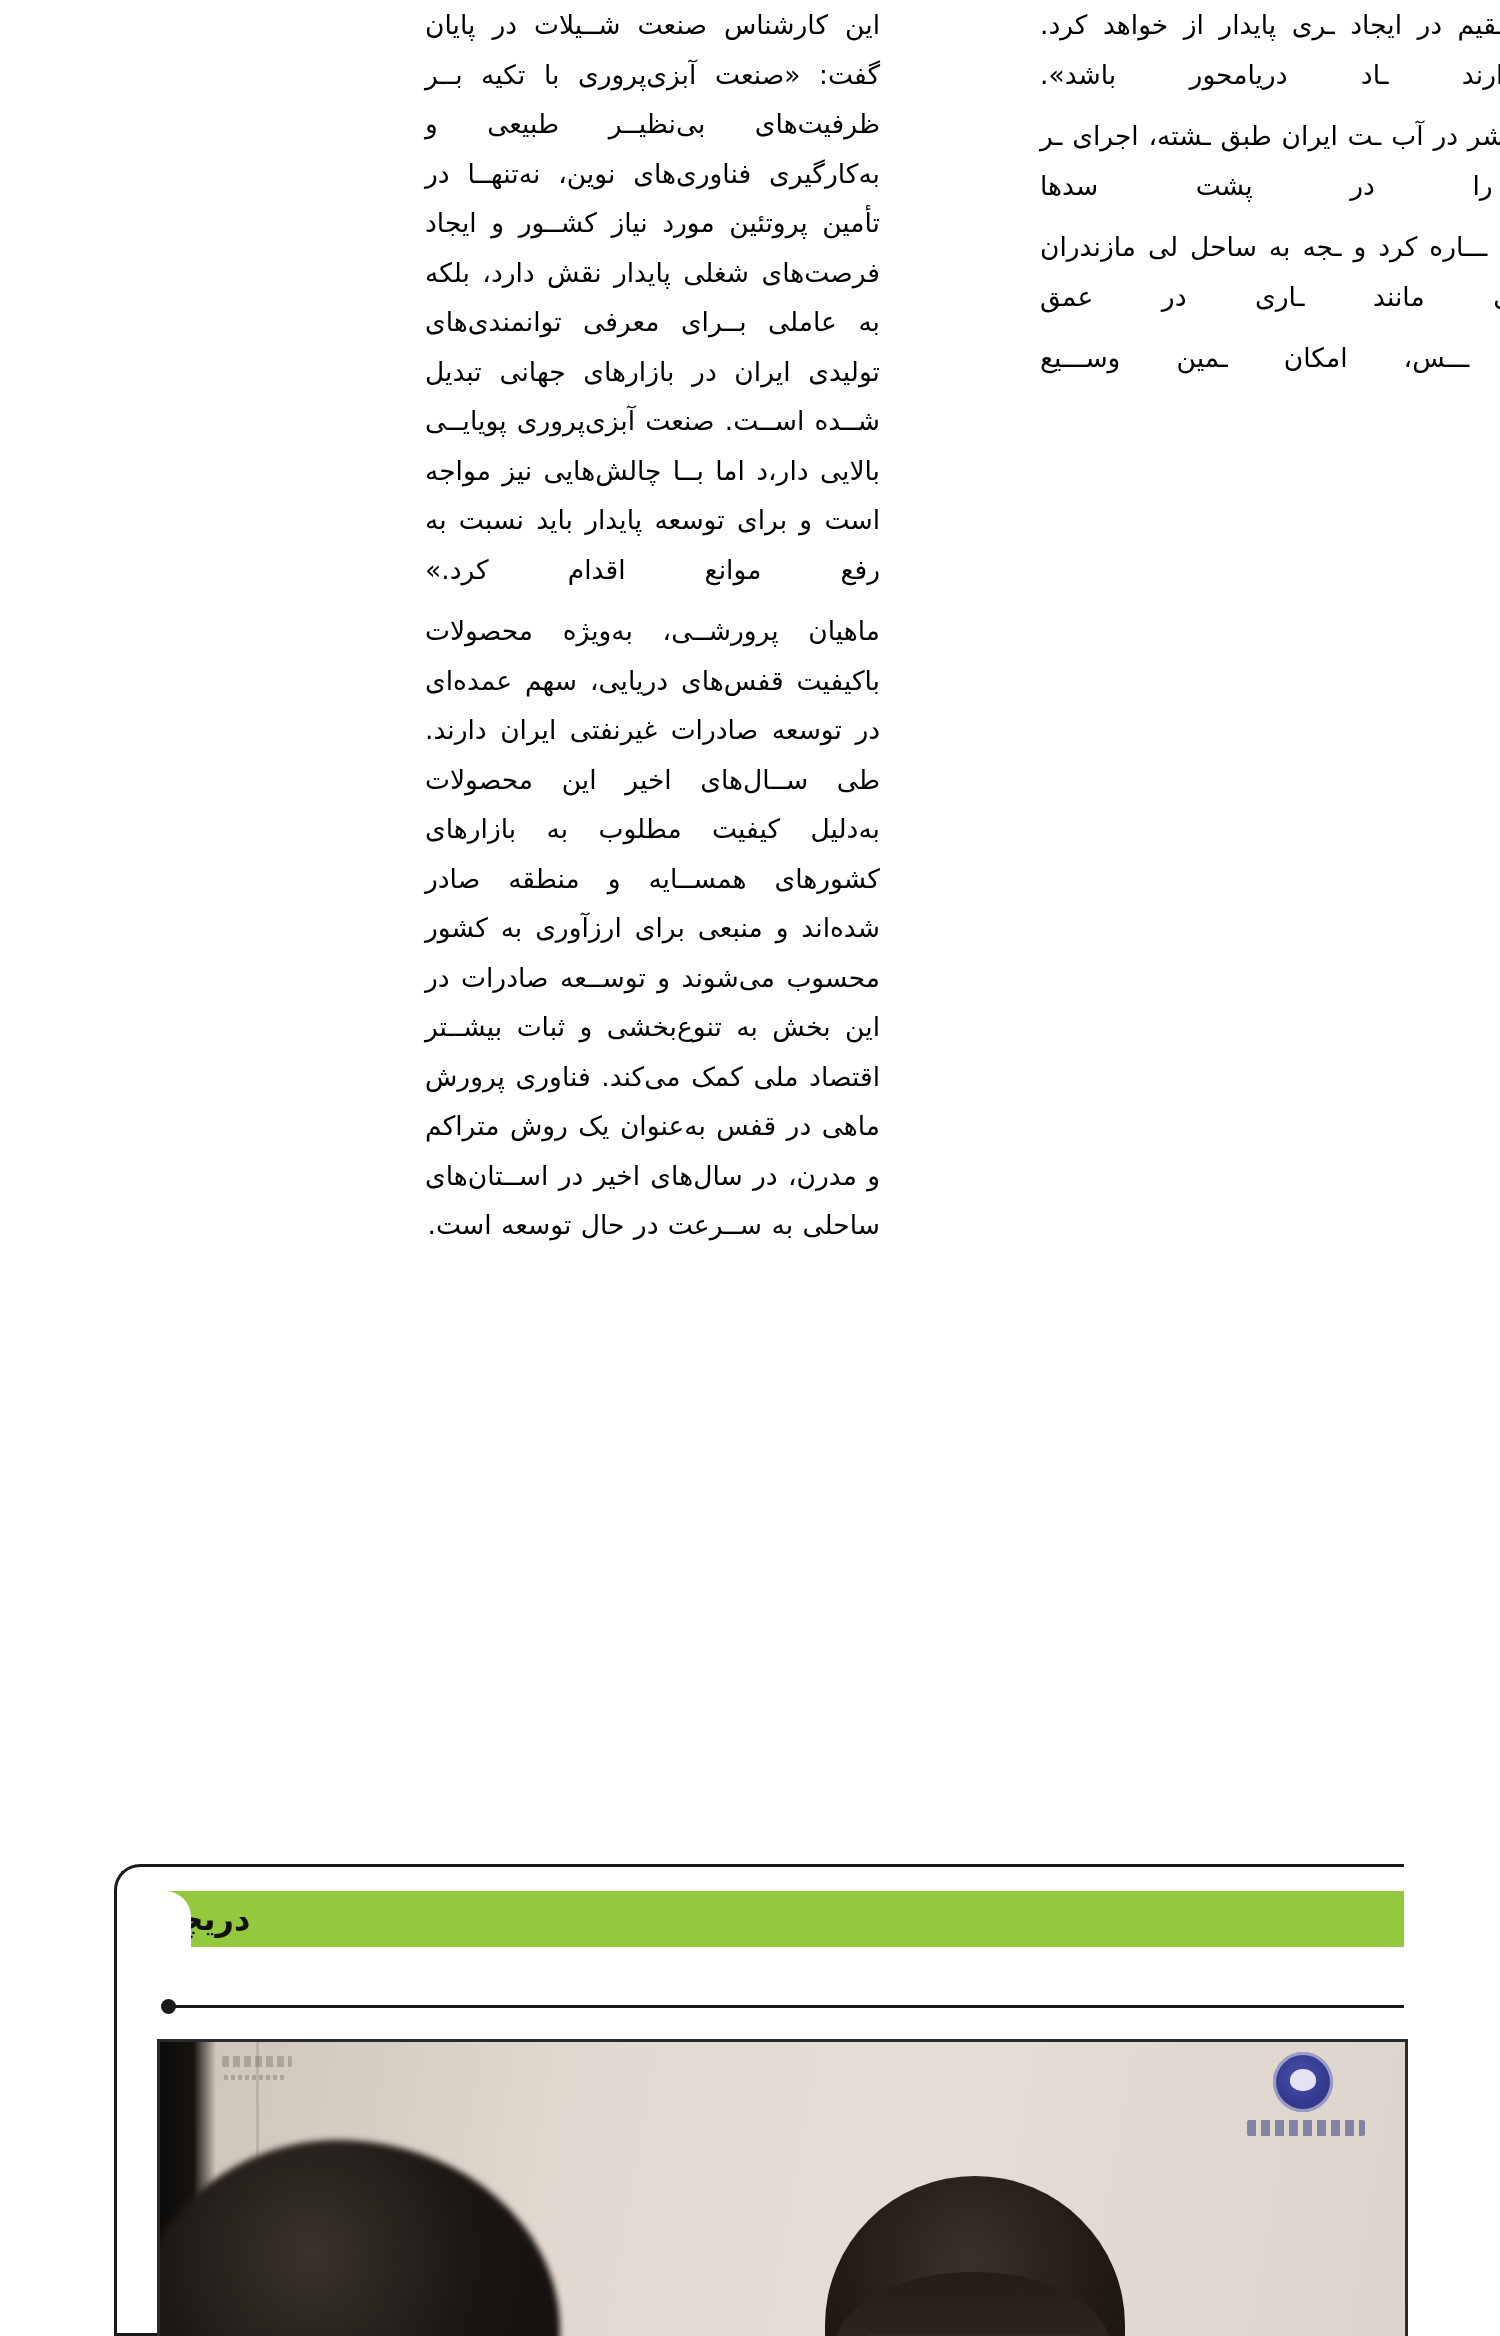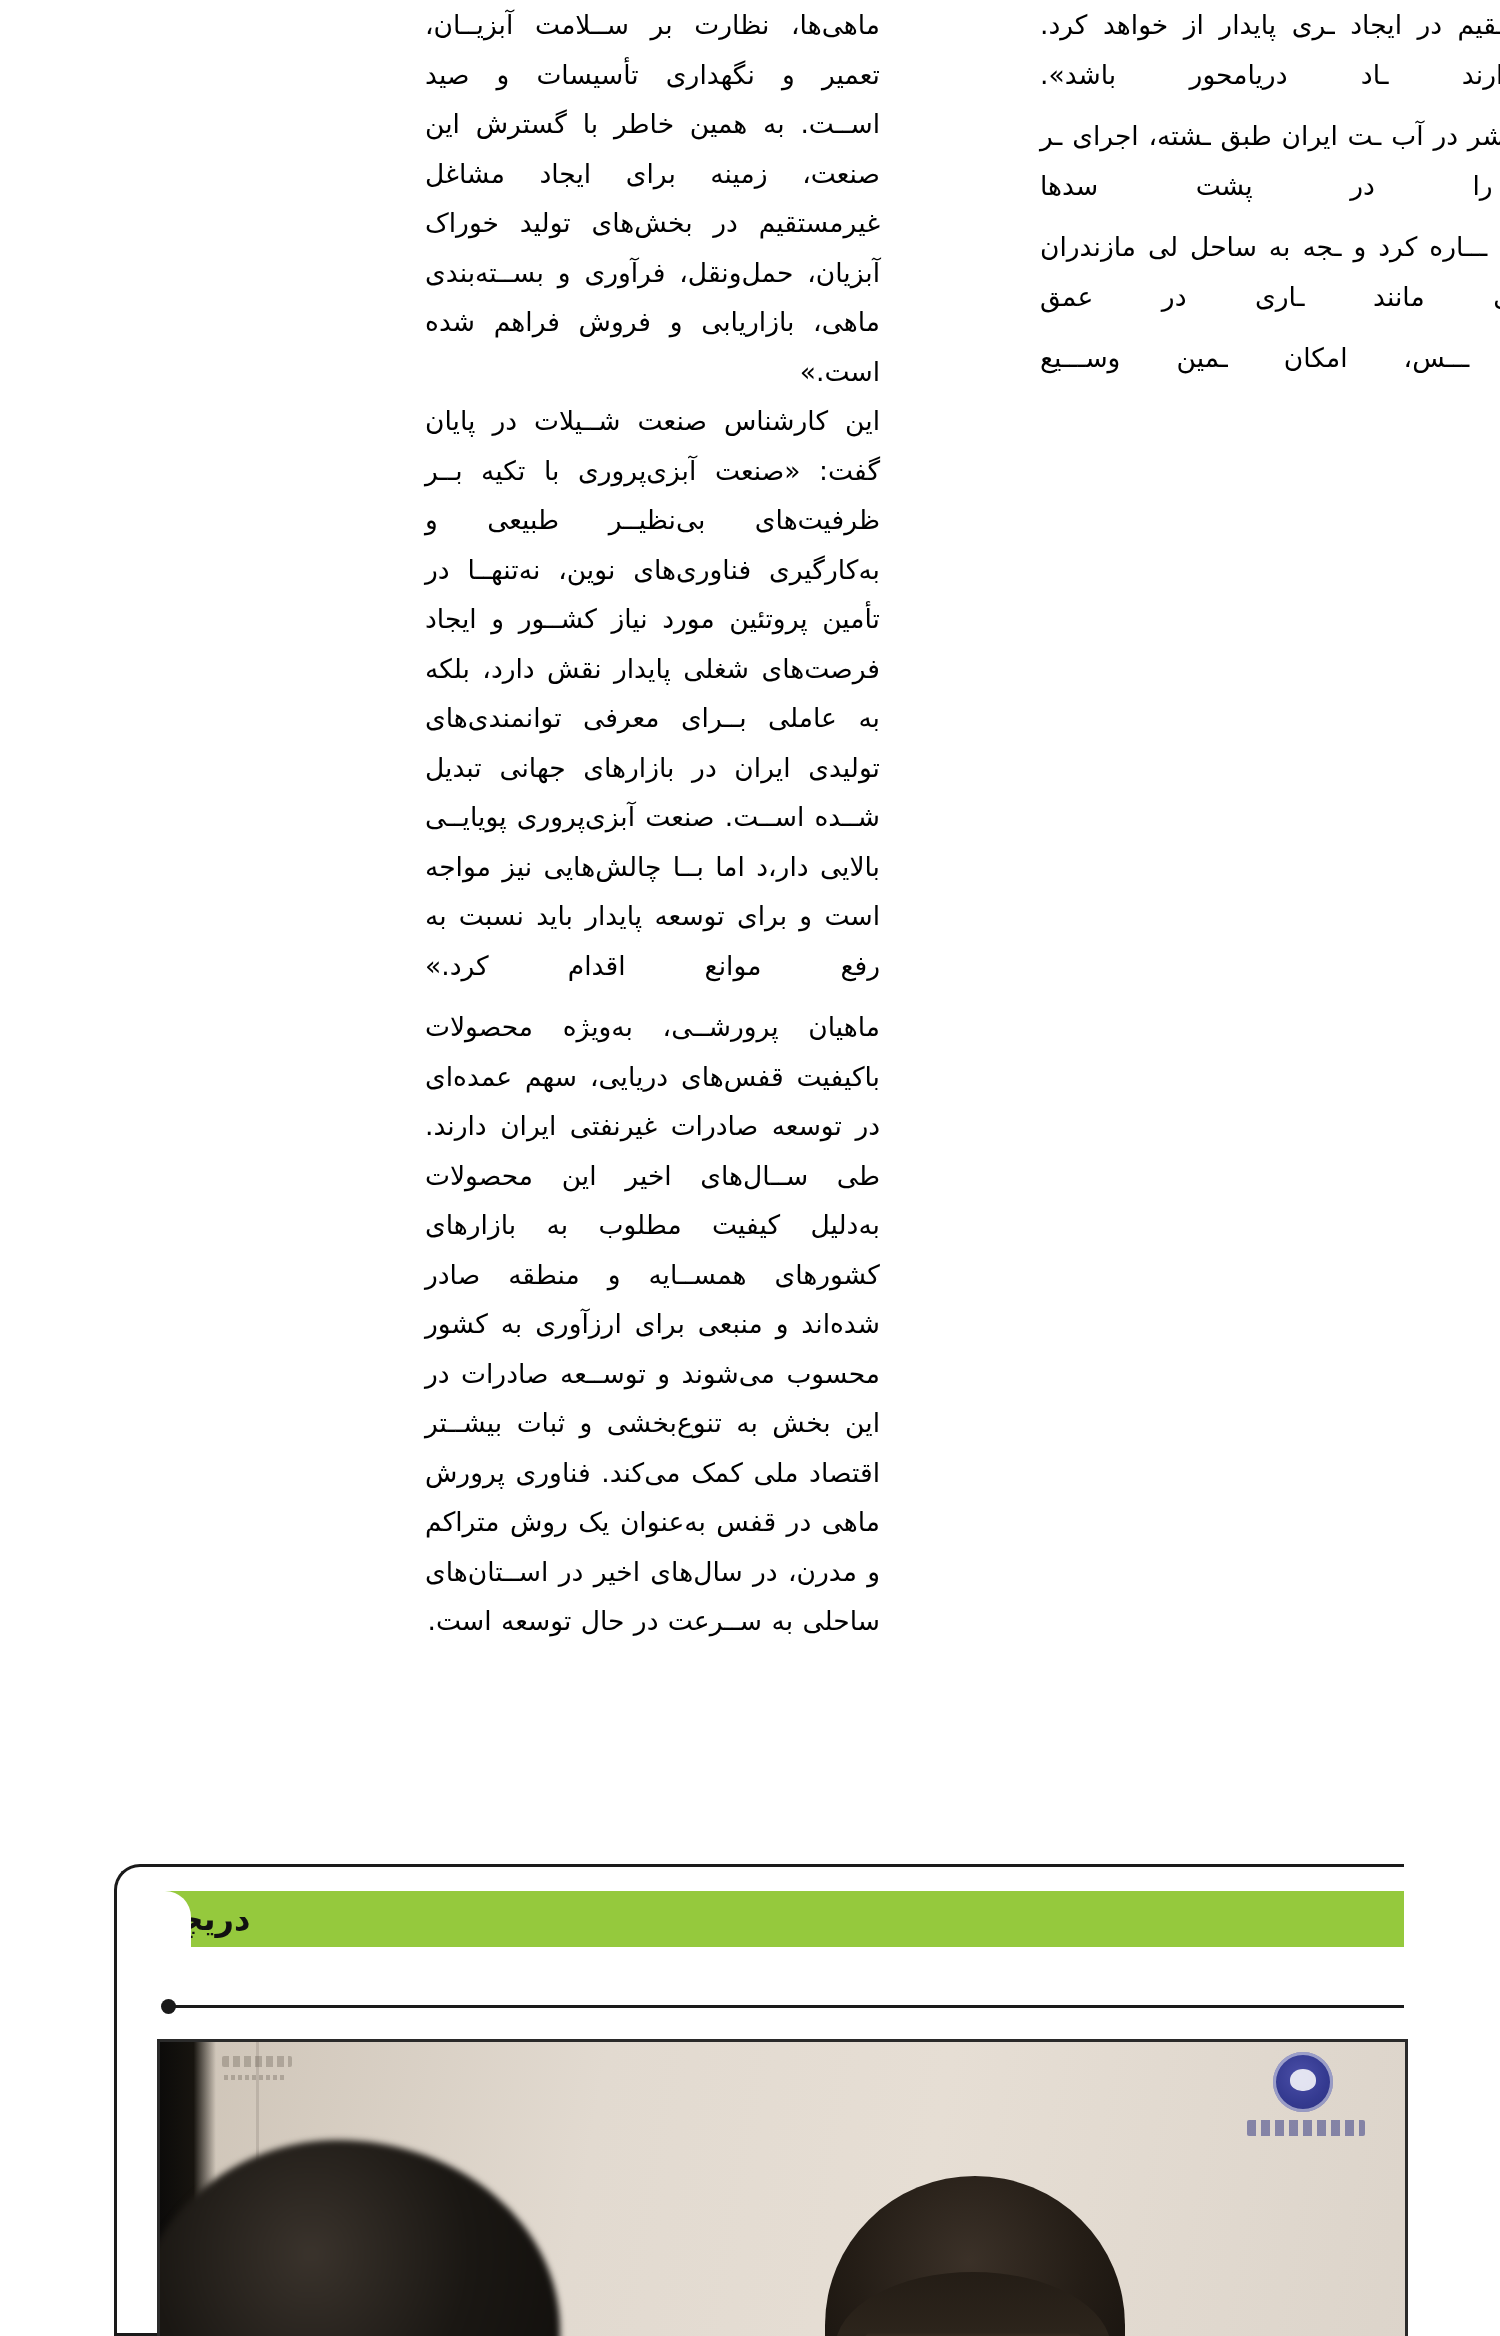--- a/index.html
+++ b/index.html
@@ -297,21 +297,20 @@
 ـجه به ساحل
 لی مازندران
 ـی ماهی مانند
 ـاری در عمق</p>
     <p class="para gap">ـصحبت‌های
 ـــس، امکان
 ـمین وســـیع</p>
   </div>
 
   <div class="col-main">
-    <p class="para">ماهی‌ها، نظارت بر ســلامت آبزیــان، تعمیر و نگهداری تأسیسات و صید اســت. به همین خاطر با گسترش این صنعت، زمینه برای ایجاد مشاغل غیرمستقیم در بخش‌های تولید خوراک آبزیان، حمل‌ونقل، فرآوری و بســته‌بندی ماهی، بازاریابی و فروش فراهم شده است.»</p>
     <p class="para">این کارشناس صنعت شــیلات در پایان گفت: «صنعت آبزی‌پروری با تکیه بــر ظرفیت‌های بی‌نظیــر طبیعی و به‌کارگیری فناوری‌های نوین، نه‌تنهــا در تأمین پروتئین مورد نیاز کشــور و ایجاد فرصت‌های شغلی پایدار نقش دارد، بلکه به عاملی بــرای معرفی توانمندی‌های تولیدی ایران در بازارهای جهانی تبدیل شــده اســت. صنعت آبزی‌پروری پویایــی بالایی دار،د اما بــا چالش‌هایی نیز مواجه است و برای توسعه پایدار باید نسبت به رفع موانع اقدام کرد.»</p>
     <p class="para gap last-natural">ماهیان پرورشــی، به‌ویژه محصولات باکیفیت قفس‌های دریایی، سهم عمده‌ای در توسعه صادرات غیرنفتی ایران دارند. طی ســال‌های اخیر این محصولات به‌دلیل کیفیت مطلوب به بازارهای کشورهای همســایه و منطقه صادر شده‌اند و منبعی برای ارزآوری به کشور محسوب می‌شوند و توســعه صادرات در این بخش به تنوع‌بخشی و ثبات بیشــتر اقتصاد ملی کمک می‌کند. فناوری پرورش ماهی در قفس به‌عنوان یک روش متراکم و مدرن، در سال‌های اخیر در اســتان‌های ساحلی به ســرعت در حال توسعه است.</p>
   </div>
 
   <div class="daricheh-box no-right">
 
     <div class="daricheh-header">
       <div class="daricheh-tab-notch"></div>
       <span class="daricheh-title">دریچه</span>
     </div>

